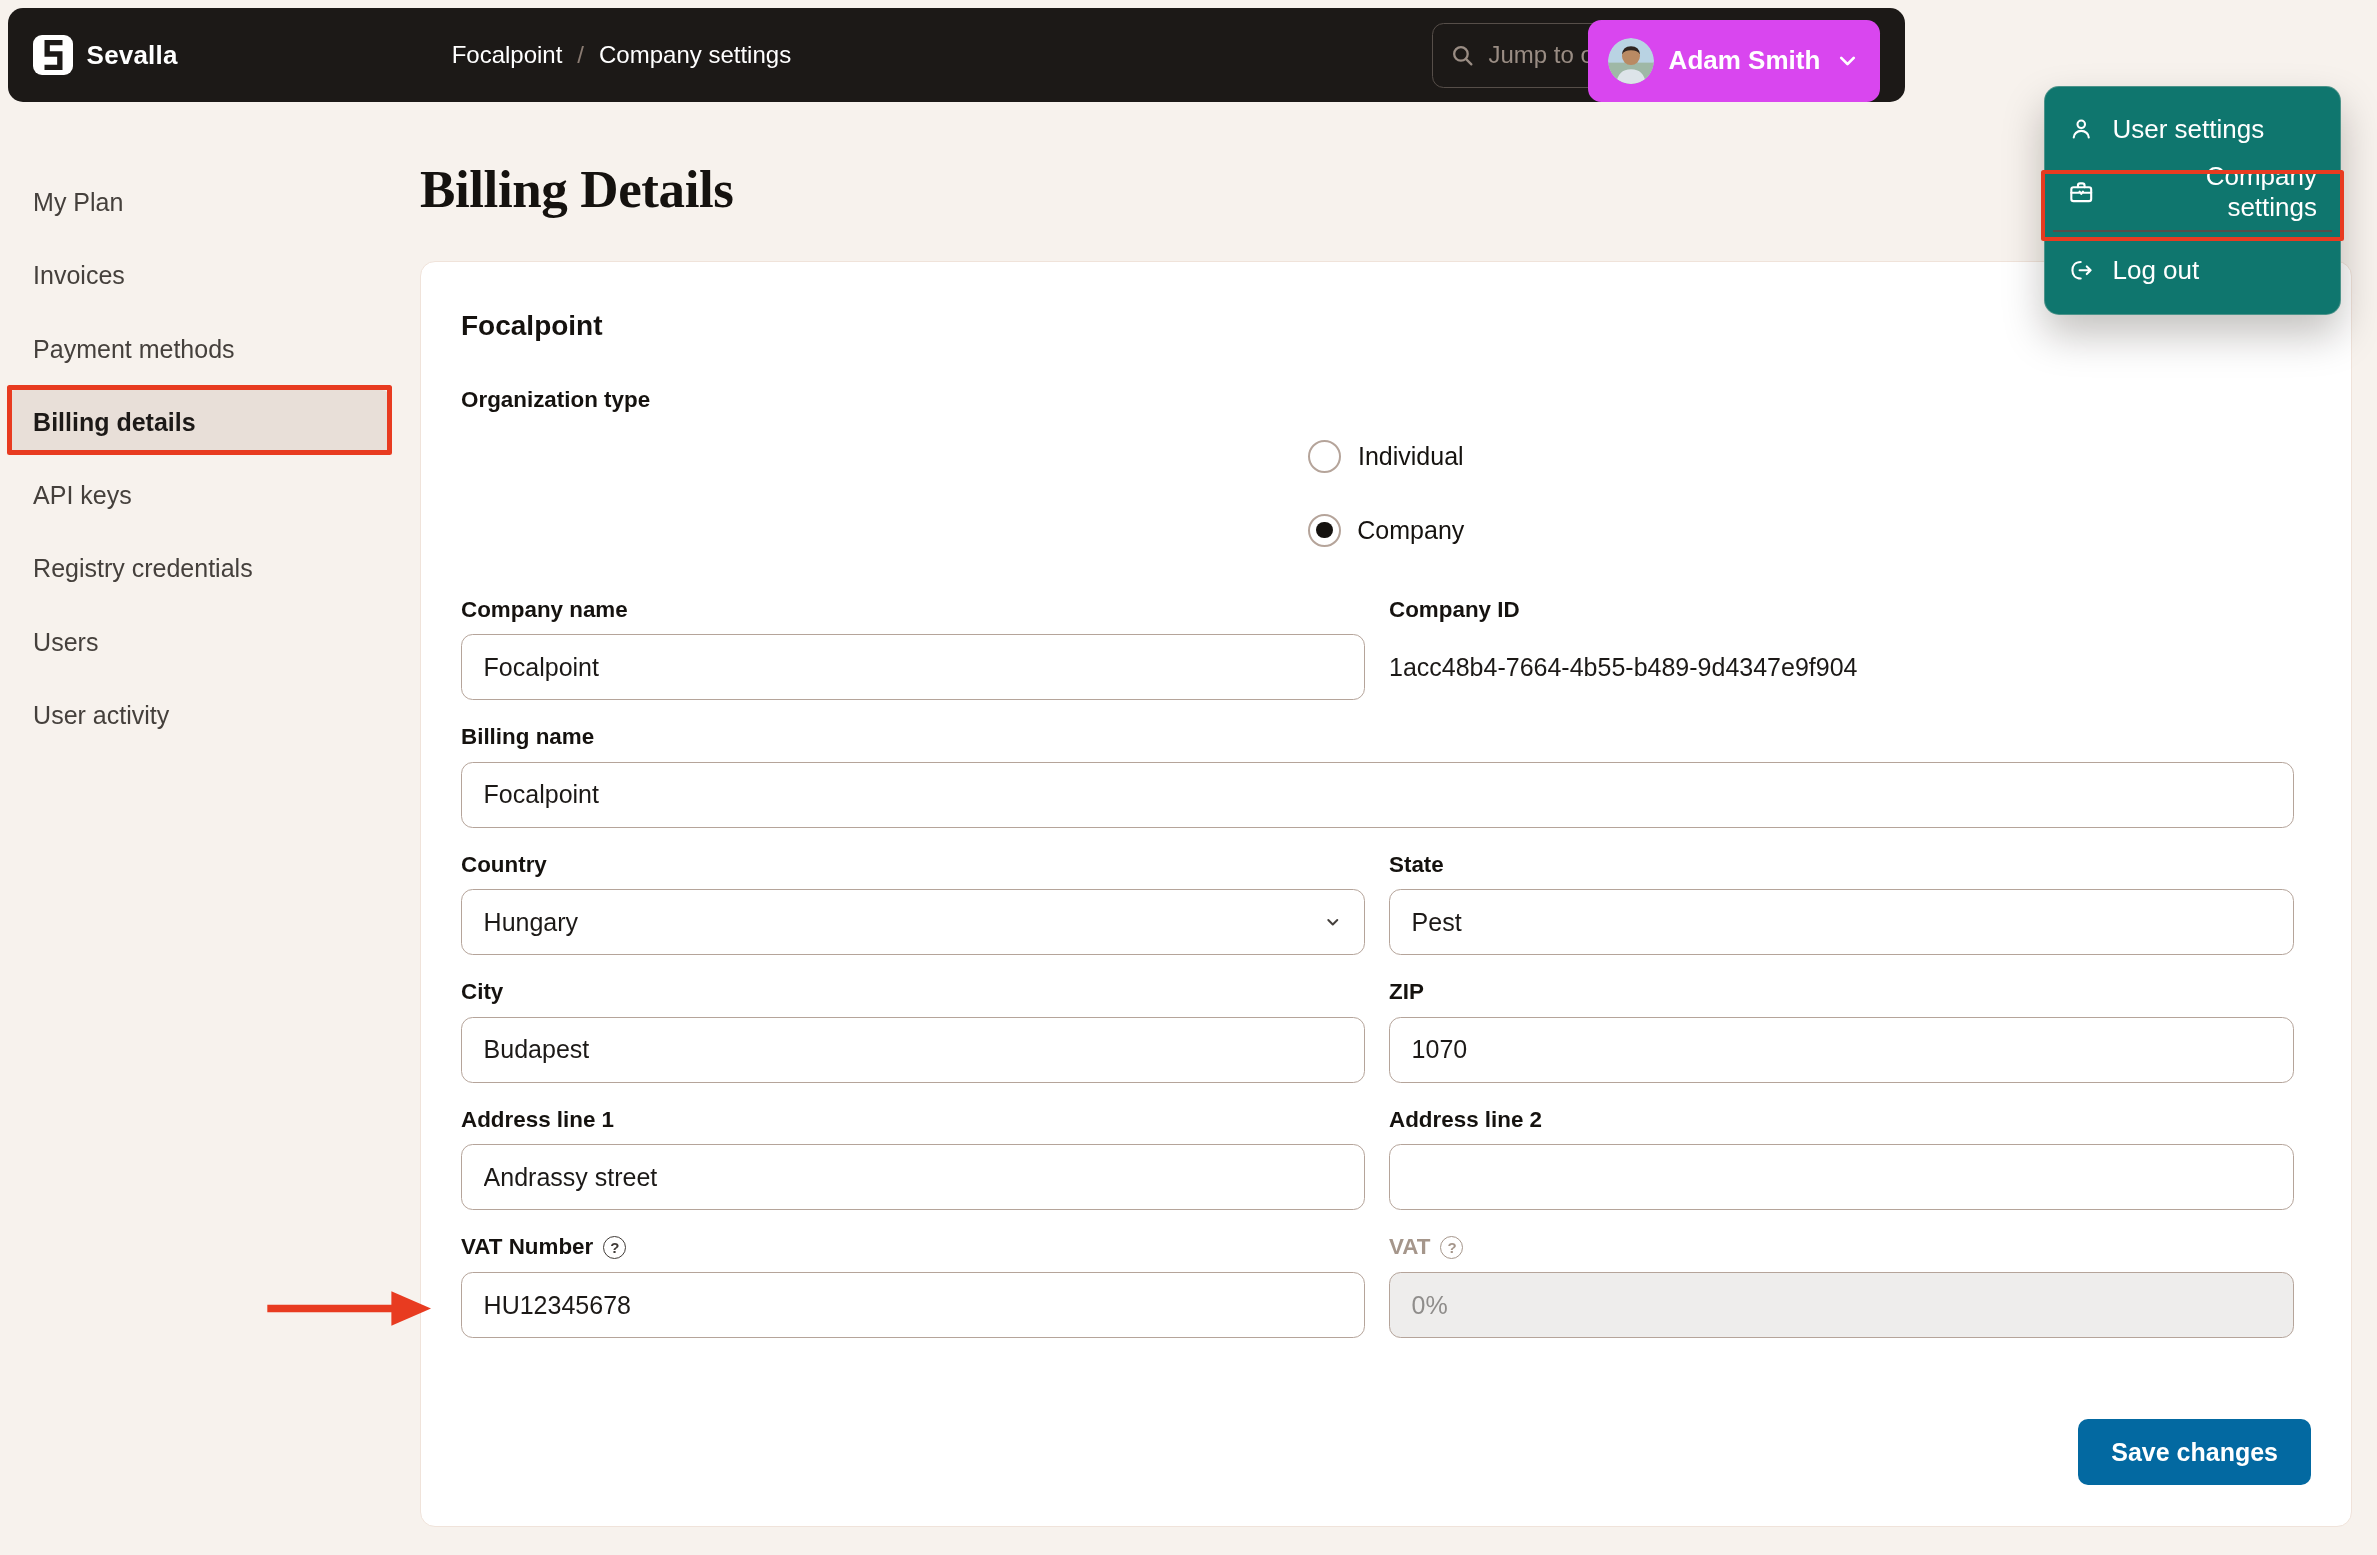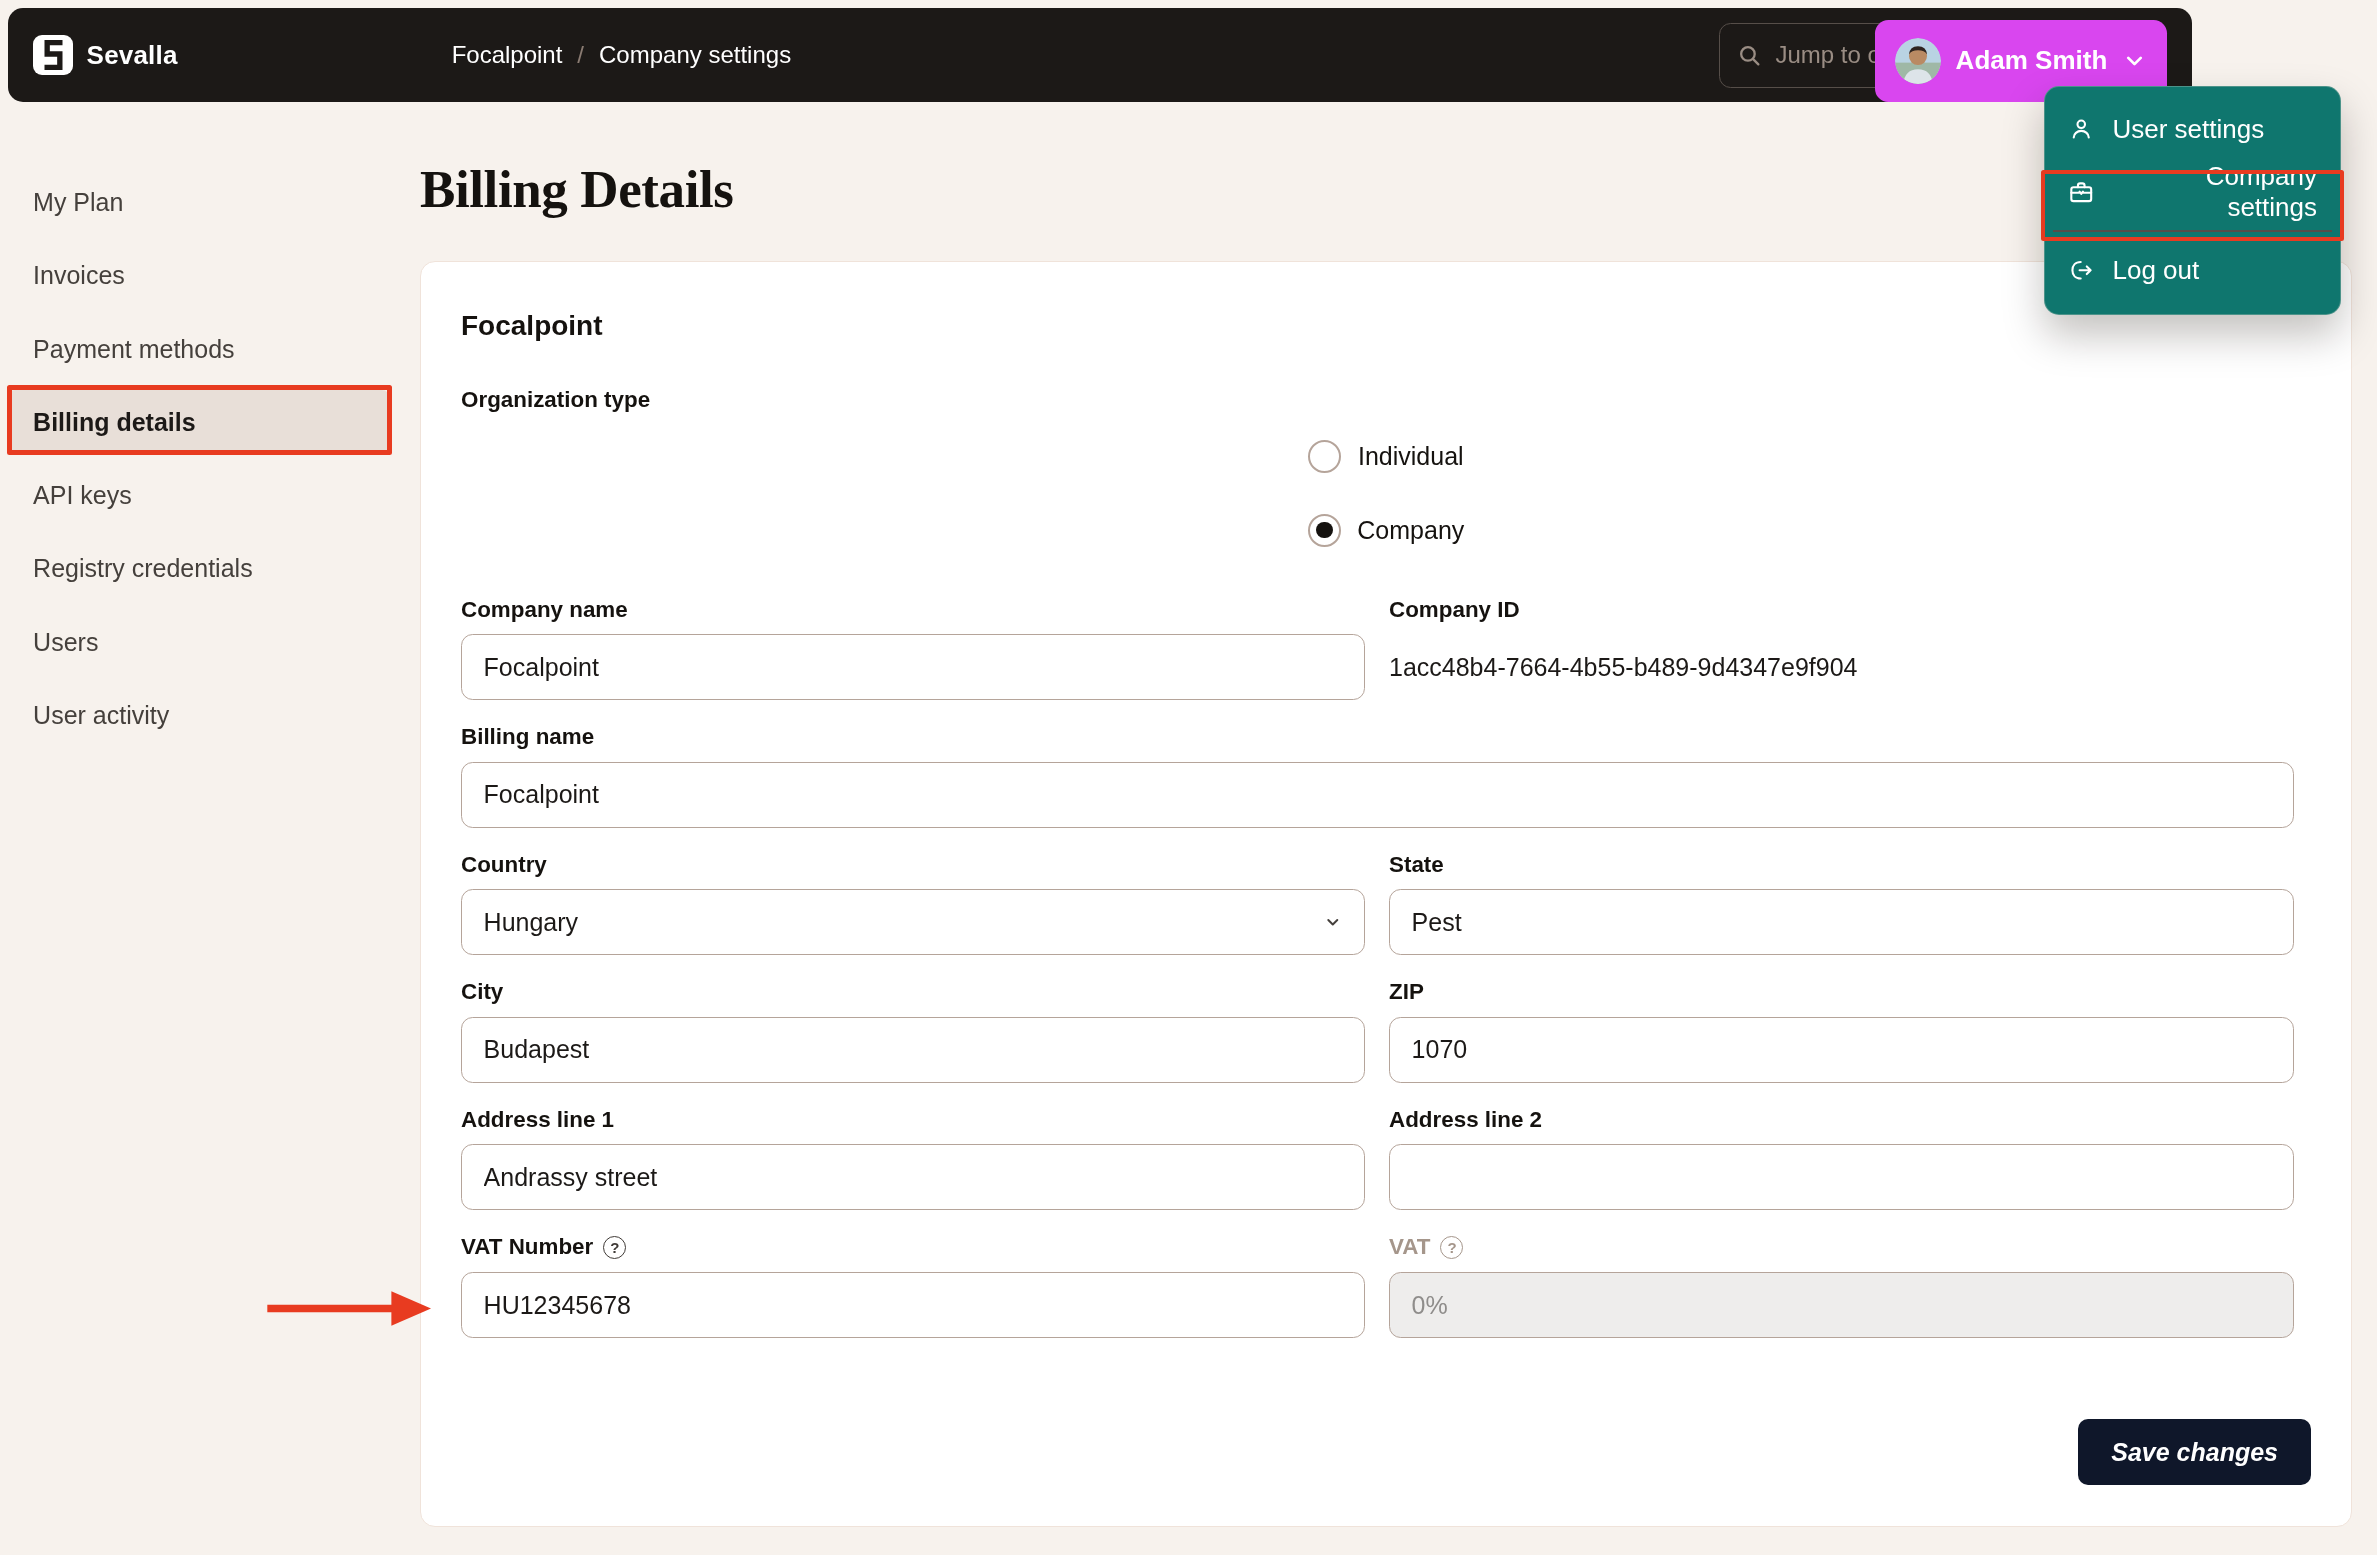--- a/index.html
+++ b/index.html
@@ -1,20 +1,20 @@
 <!DOCTYPE html>
 <html style="font-size:13.3px"><head>
 <meta charset="utf-8">
 <style>
   html,body{margin:0;padding:0;background:#f7f2ed;}
   #screen{position:relative;width:2377px;height:1555px;background:#f7f2ed;
           font-family:"Liberation Sans",sans-serif;color:#1c1917;overflow:hidden;}
 
   
-  .topbar{position:absolute;left:8.3px;top:8.3px;width:2184px;height:94px;
+  .topbar{position:absolute;left:8.3px;top:8.3px;width:1897px;height:94px;
           background:#1c1917;border-radius:15px;display:flex;align-items:center;
           padding:0 25px;box-sizing:border-box;}
   .logo-box{width:40px;height:40px;background:#ffffff;border-radius:9px;
             display:flex;align-items:center;justify-content:center;flex:0 0 auto;}
   .brand{margin-left:13.3px;font-size:26px;font-weight:700;color:#ffffff;letter-spacing:0.2px;}
   .breadcrumb{margin-left:274px;display:flex;align-items:center;gap:15px;font-size:24px;font-weight:500;}
   .crumb{color:#ffffff;}
   .crumb-sep{color:#8a7b72;font-weight:400;}
   .tb-spacer{flex:1;}
   .searchbox{width:376px;height:65px;border:1.7px solid #564e49;border-radius:11.6px;
@@ -71,23 +71,23 @@
               box-sizing:border-box;outline:none;width:100%;}
   .text-input.disabled{background:#eeedec;color:#8f8d8b;}
   .select-box{margin-top:11.6px;height:66px;border:1.7px solid #b5a49a;border-radius:11.6px;background:#ffffff;
               display:flex;align-items:center;justify-content:space-between;padding:0 20px 0 21.6px;
               box-sizing:border-box;font-size:25px;color:#1c1917;}
   .id-value{margin-top:30px;font-size:25px;color:#1c1917;}
   .muted-label{color:#a5968b;}
   .help-dot{width:23px;height:23px;border:1.7px solid #3f3a36;border-radius:50%;display:flex;align-items:center;
             justify-content:center;font-size:15px;font-weight:700;color:#3f3a36;box-sizing:border-box;}
   .help-dot.muted{border-color:#a5968b;color:#a5968b;}
-  .save-btn{position:absolute;right:40px;bottom:41px;height:66px;padding:0 33px;background:#0f172a;
+  .save-btn{position:absolute;right:40px;bottom:41px;height:66px;padding:0 33px;background:#0369a1;
             color:#ffffff;font-family:"Liberation Sans",sans-serif;font-size:25px;font-weight:600;
-            border:none;border-radius:10px;cursor:pointer;font-style:italic;}
+            border:none;border-radius:10px;cursor:pointer;}
 
   
   .ann-rect{position:absolute;border:5px solid #e83b20;box-sizing:border-box;border-radius:2.5px;z-index:40;pointer-events:none;}
   .ann-sidebar{left:6.6px;top:385px;width:385px;height:70px;}
   .ann-menu{left:2041px;top:170px;width:303px;height:71px;border-width:4.1px;}
   .ann-arrow{position:absolute;left:264px;top:1287px;z-index:40;pointer-events:none;}
 </style>
 </head>
 <body>
 

